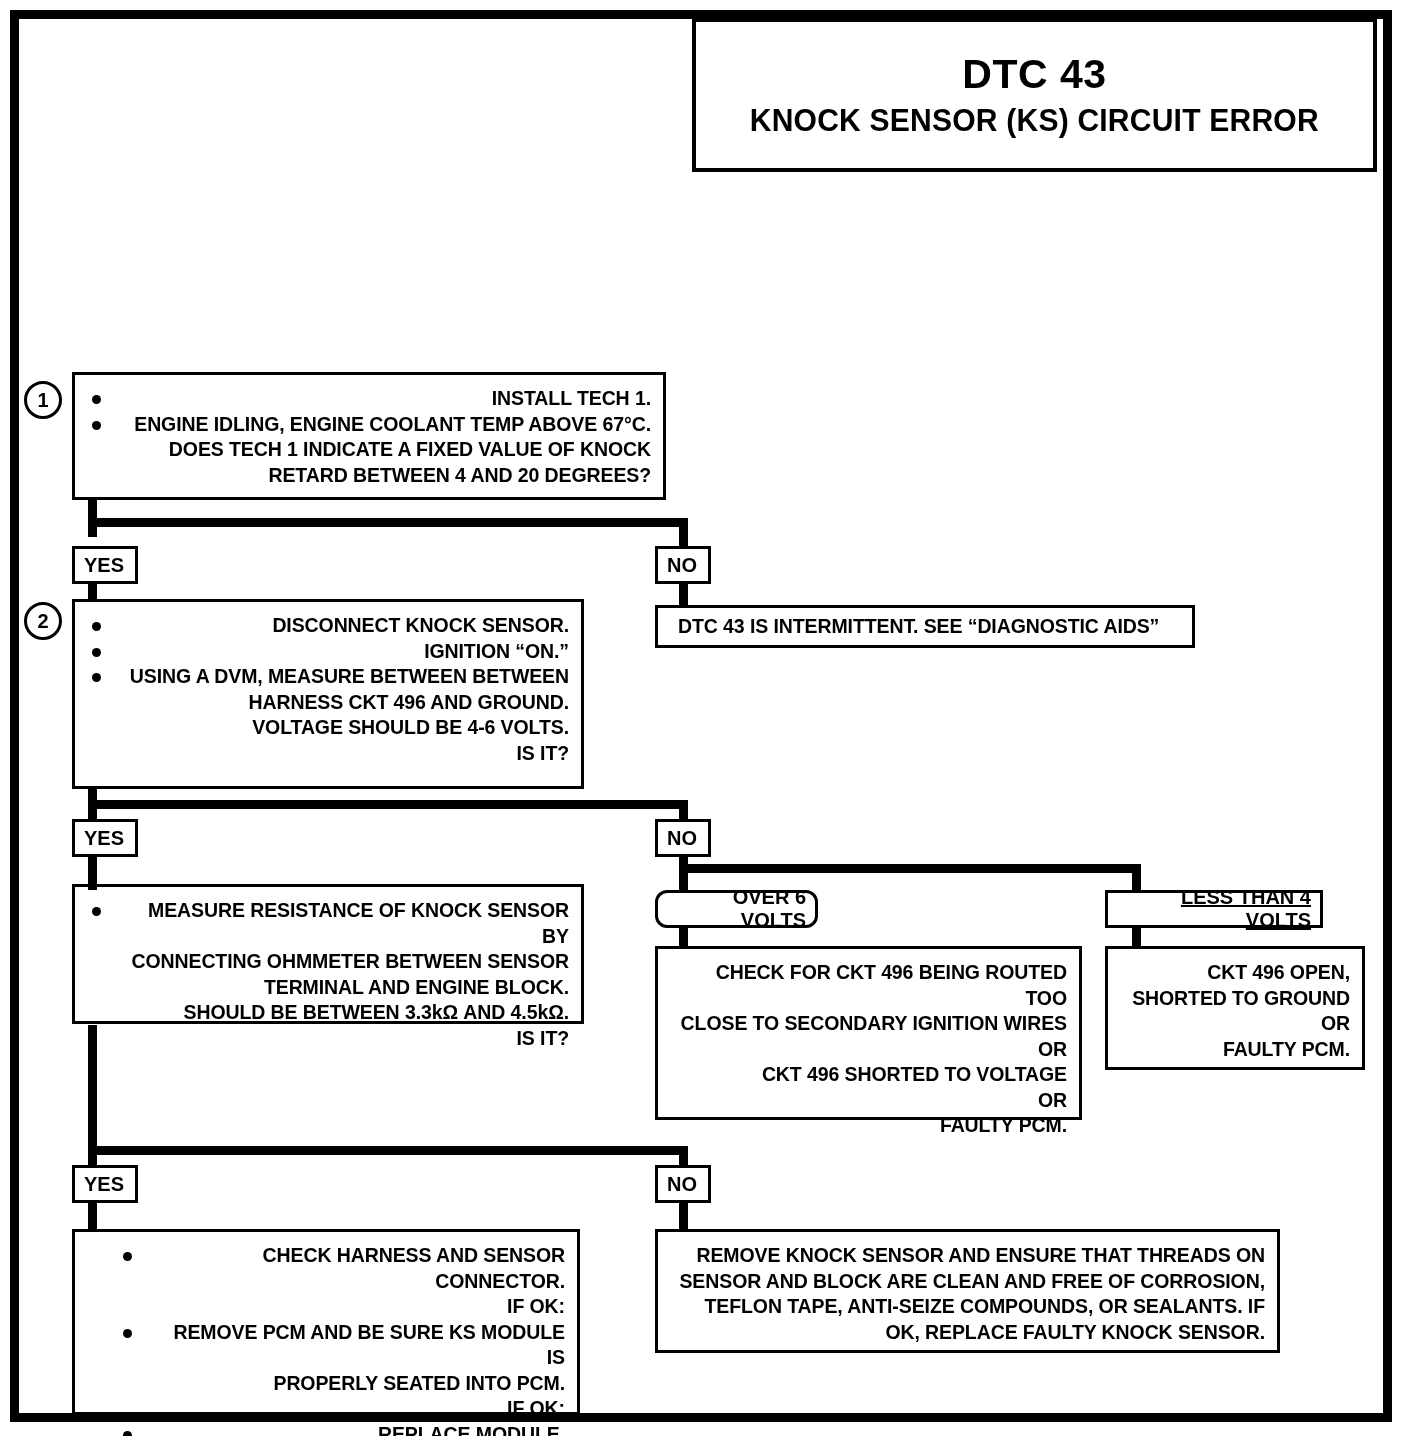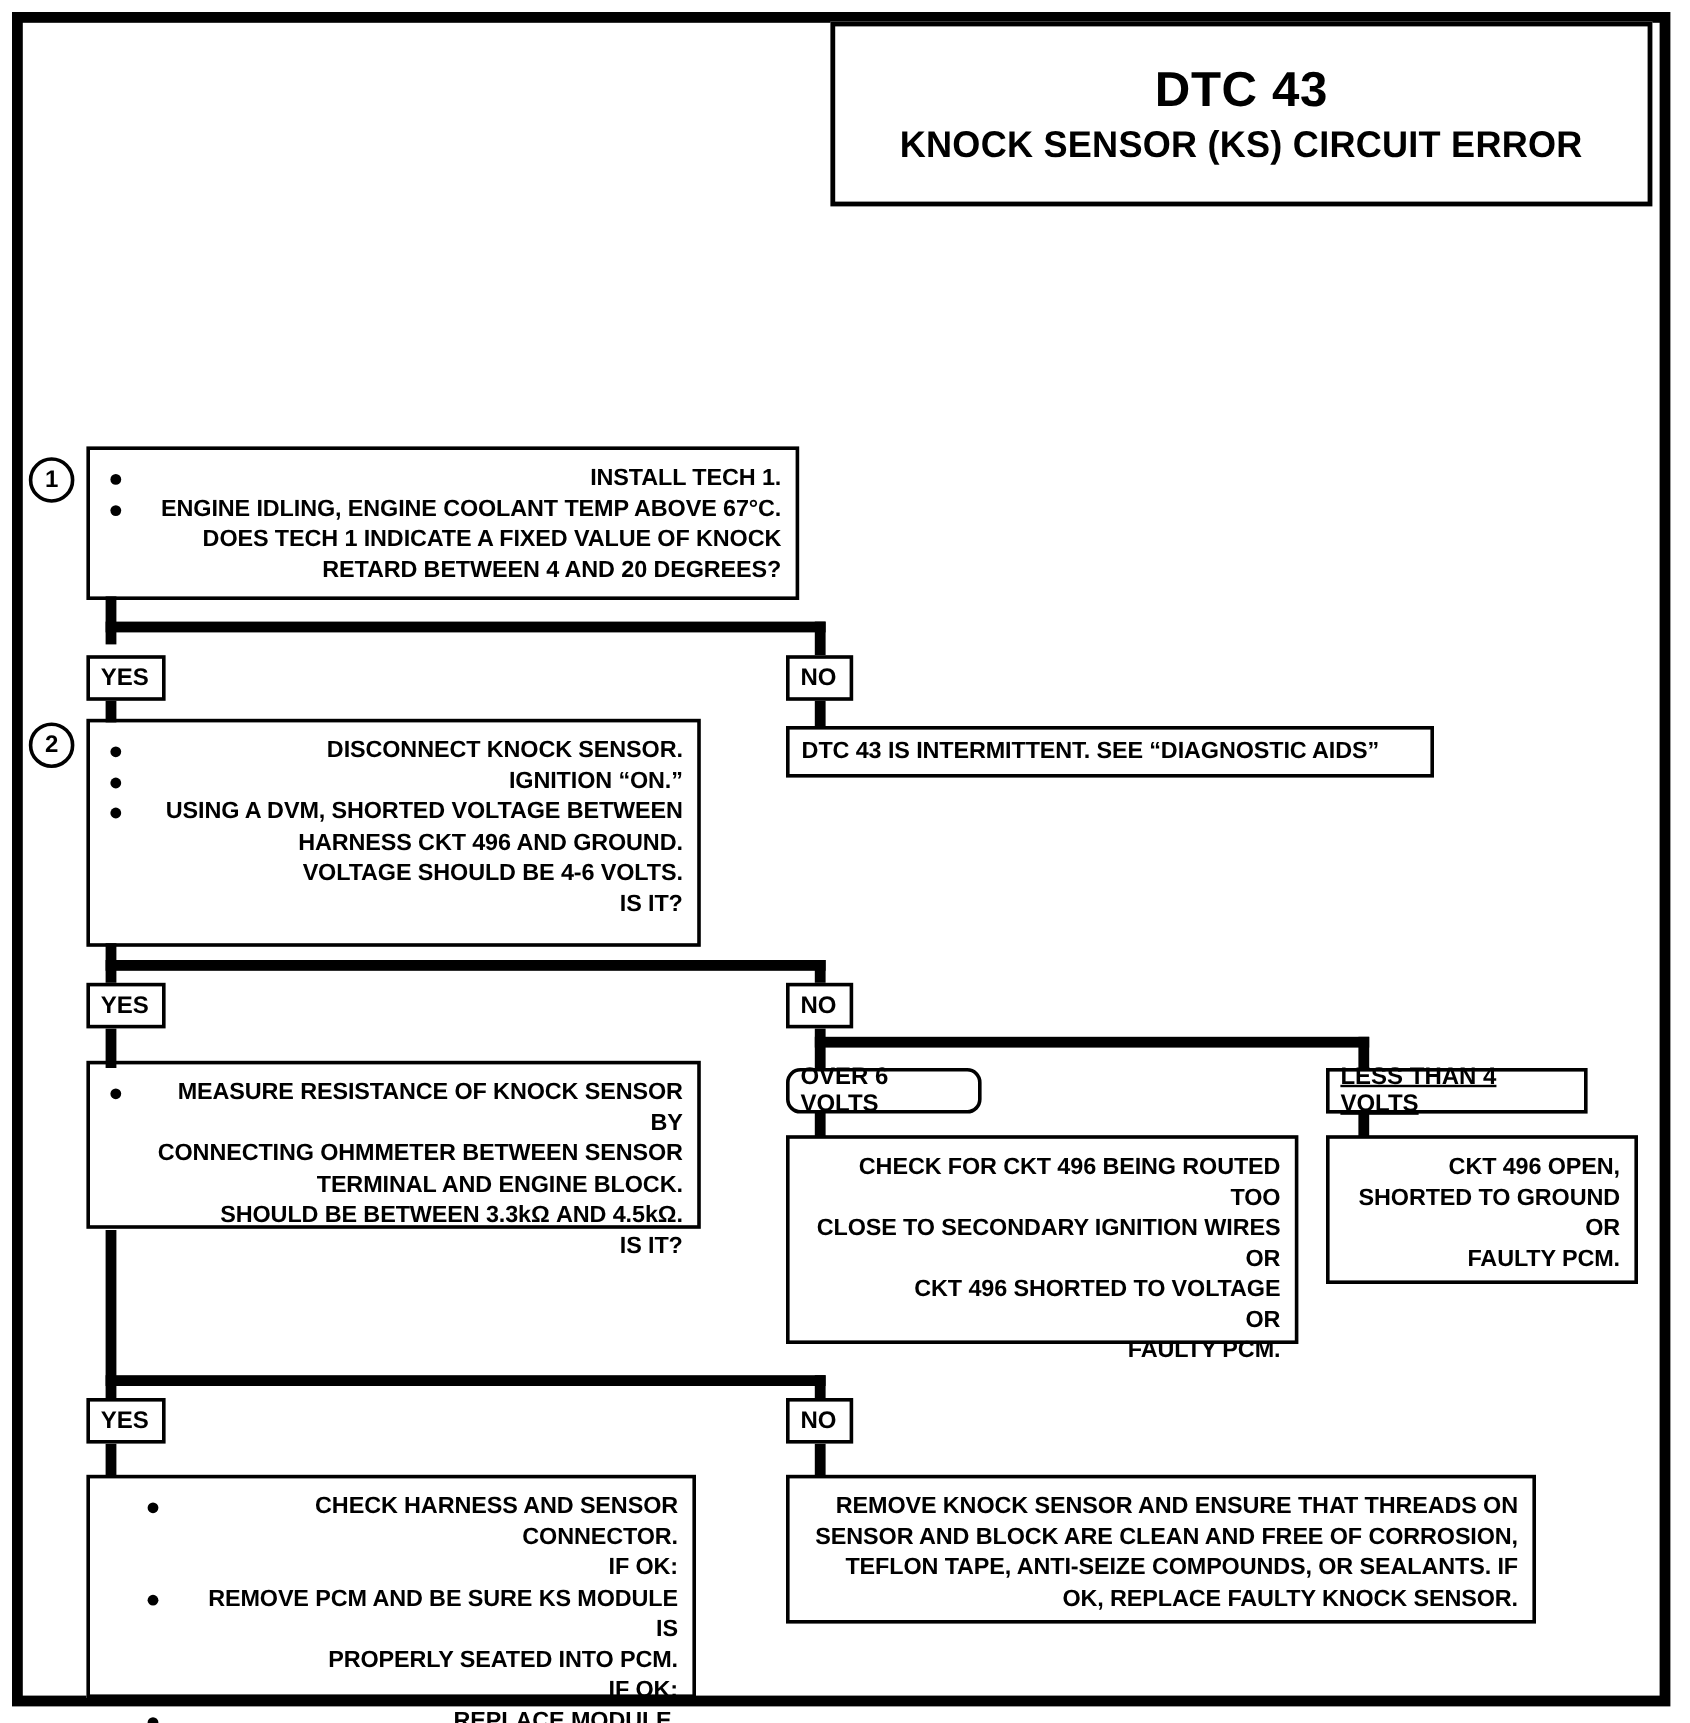--- a/index.html
+++ b/index.html
@@ -120,20 +120,21 @@
     background: #fff;
     color: #000;
     font-weight: bold;
     font-size: 20px;
     display: flex;
     align-items: center;
     justify-content: flex-start;
     padding: 0 9px;
     height: 38px;
     z-index: 4;
+    text-align: right;
   }
   
   .ln {
     position: absolute;
     background: #000;
     z-index: 1;
   }
 </style>
 </head>
 <body>
@@ -186,38 +187,38 @@
       </li>
       <li class="cont" style="list-style:none">
         <span>RETARD BETWEEN 4 AND 20 DEGREES?</span>
       </li>
     </ul>
   </div>
 
   <div class="chip" style="left:72px; top:546px; width:66px;">YES</div>
   <div class="chip" style="left:655px; top:546px; width:56px;">NO</div>
 
-  <div class="node tight" style="left:655px; top:605px; width:540px; height:43px; padding-left:10px; display:flex; align-items:center;">
+  <div class="node tight" style="left:655px; top:605px; width:540px; height:43px; padding-left:20px; display:flex; align-items:center;">
     <div class="plain-line">DTC 43 IS INTERMITTENT.  SEE “DIAGNOSTIC AIDS”</div>
   </div>
 
   <div class="step-circle" style="left:24px; top:602px;">2</div>
   <div class="node" style="left:72px; top:599px; width:512px; height:190px;">
     <ul class="bullet-list">
       <li>
         <span class="dot"></span>
         <span>DISCONNECT KNOCK SENSOR.</span>
       </li>
       <li>
         <span class="dot"></span>
         <span>IGNITION “ON.”</span>
       </li>
       <li>
         <span class="dot"></span>
-        <span>USING A DVM, SHORTED VOLTAGE BETWEEN</span>
+        <span>USING A DVM, MEASURE BETWEEN BETWEEN</span>
       </li>
       <li class="cont">
         <span>HARNESS CKT 496 AND GROUND.</span>
       </li>
       <li class="cont">
         <span>VOLTAGE SHOULD BE 4-6 VOLTS.</span>
       </li>
       <li class="cont">
         <span>IS IT?</span>
       </li>

